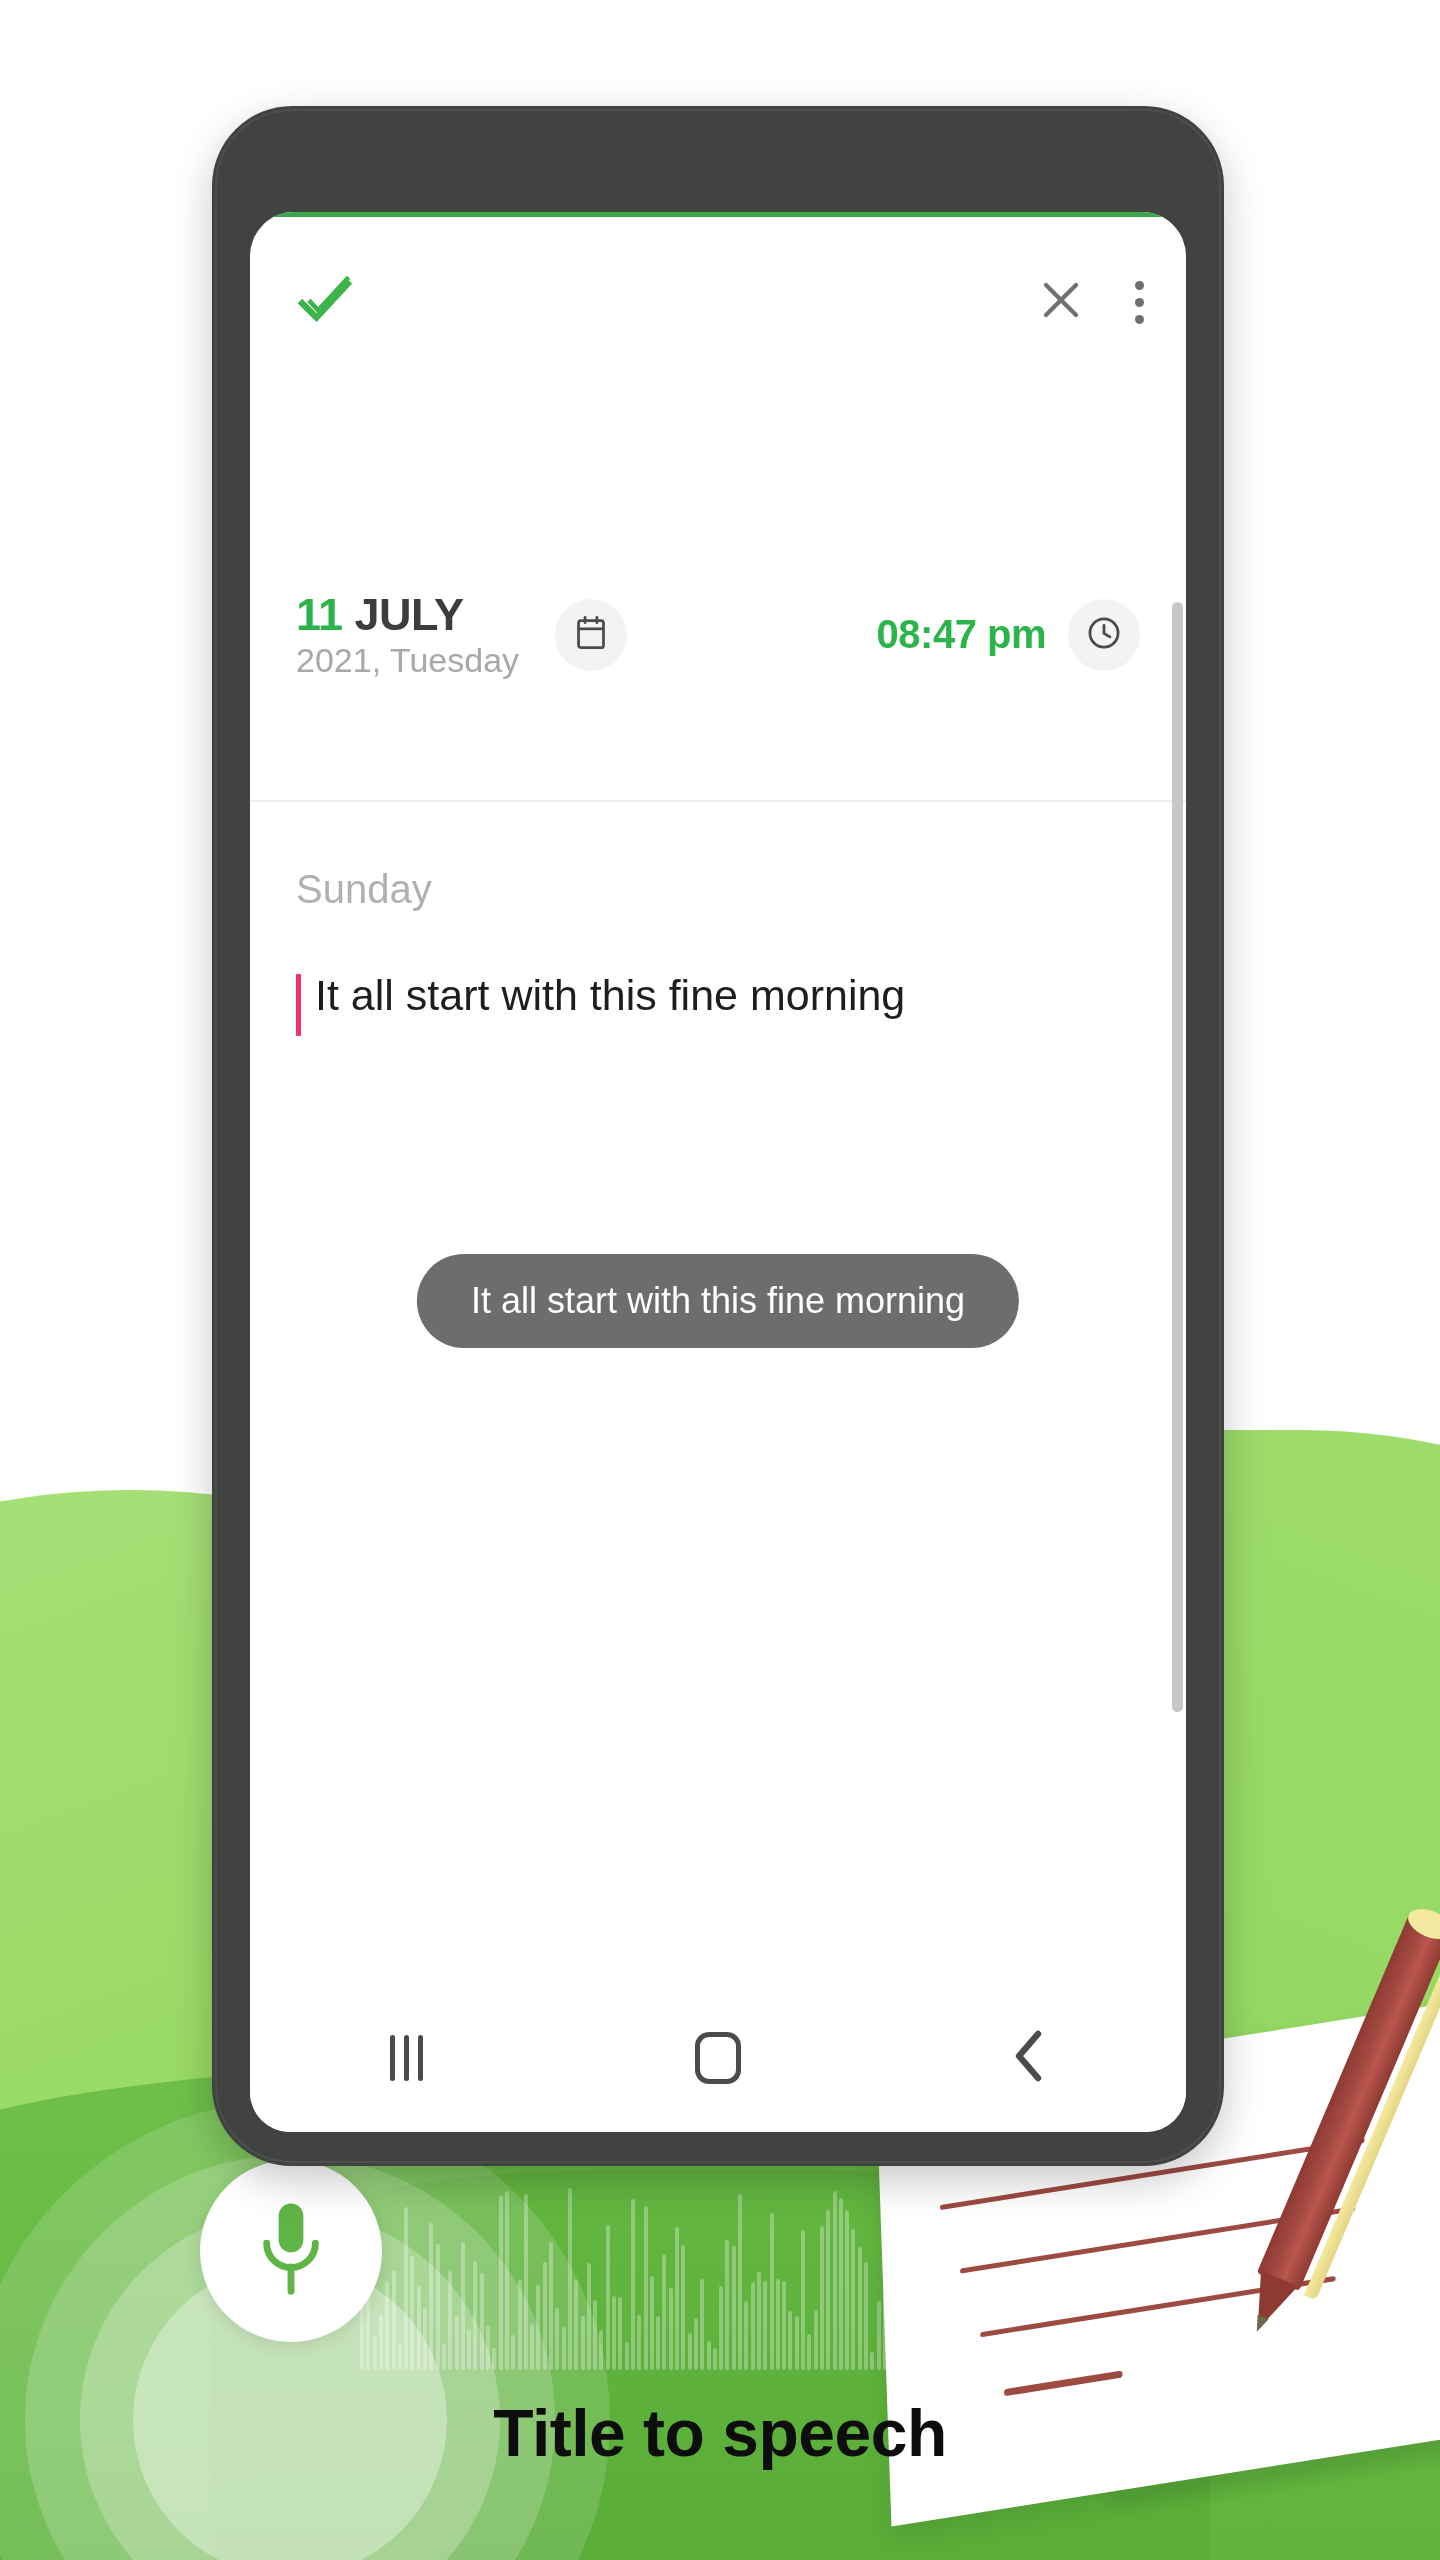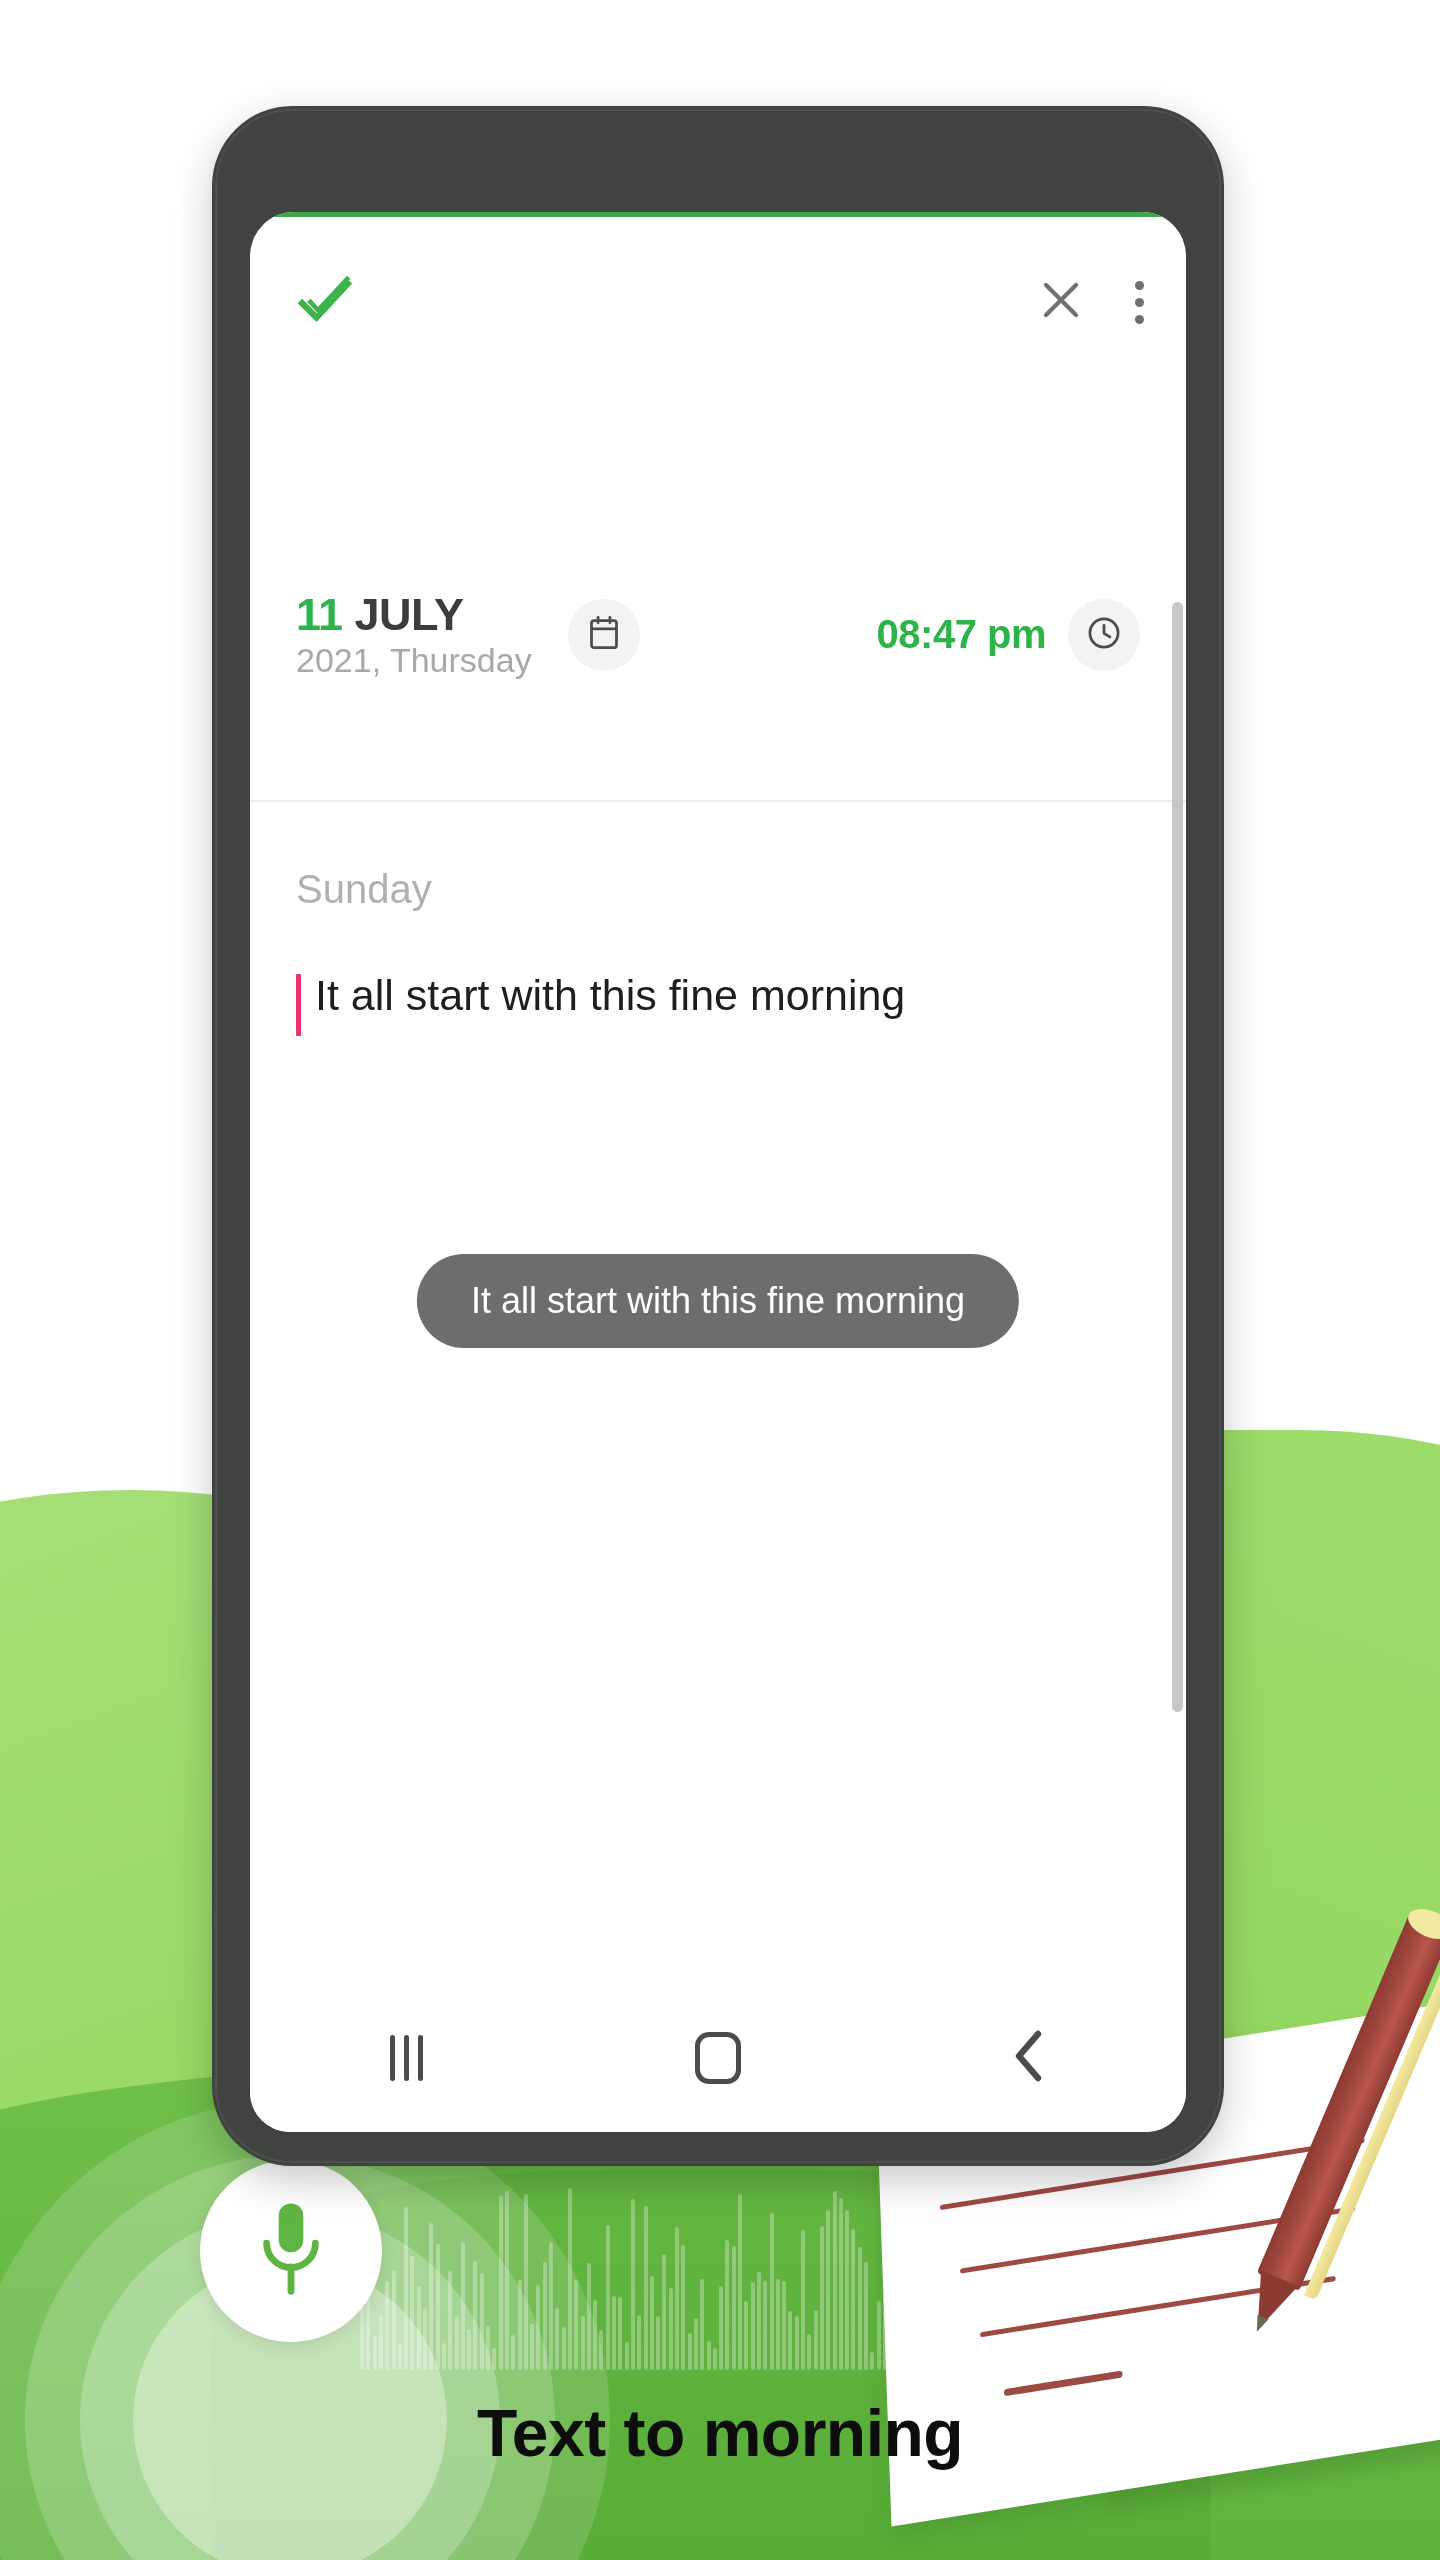--- a/index.html
+++ b/index.html
@@ -438,21 +438,21 @@
               <i></i>
           </span>
         </div>
       </div>
     </div>
 
     <div class="date-row">
       <div class="date-left">
         <div class="date-main">
           <div class="date-big"><span class="day">11</span> <span>JULY</span></div>
-          <div class="date-sub">2021, Thursday</div>
+          <div class="date-sub">2021, Tuesday</div>
         </div>
         <div class="pill-icon">
           <span>
             <svg width="32" height="36" viewBox="0 0 20 22" fill="none">
               <rect x="2.2" y="3.2" width="15.6" height="17" rx="1.6" stroke="#4b4b4b" stroke-width="1.7"></rect>
               <line x1="2.2" y1="8.4" x2="17.8" y2="8.4" stroke="#4b4b4b" stroke-width="1.7"></line>
               <line x1="6.3" y1="1.2" x2="6.3" y2="4.6" stroke="#4b4b4b" stroke-width="1.7" stroke-linecap="round"></line>
               <line x1="13.7" y1="1.2" x2="13.7" y2="4.6" stroke="#4b4b4b" stroke-width="1.7" stroke-linecap="round"></line>
             </svg>
           </span>
@@ -499,15 +499,15 @@
       <div class="nav-item">
         <span>
           <svg width="40" height="52" viewBox="0 0 20 26" fill="none">
             <path d="M14 2 L4.5 13 L14 24" stroke="#4b4b4b" stroke-width="3.2" fill="none" stroke-linecap="round" stroke-linejoin="round"></path>
           </svg>
         </span>
       </div>
     </div>
   </div>
 
-  <div class="caption">Text to morning</div>
+  <div class="caption">Title to speech</div>
 
 </div>
 
 </body></html>

